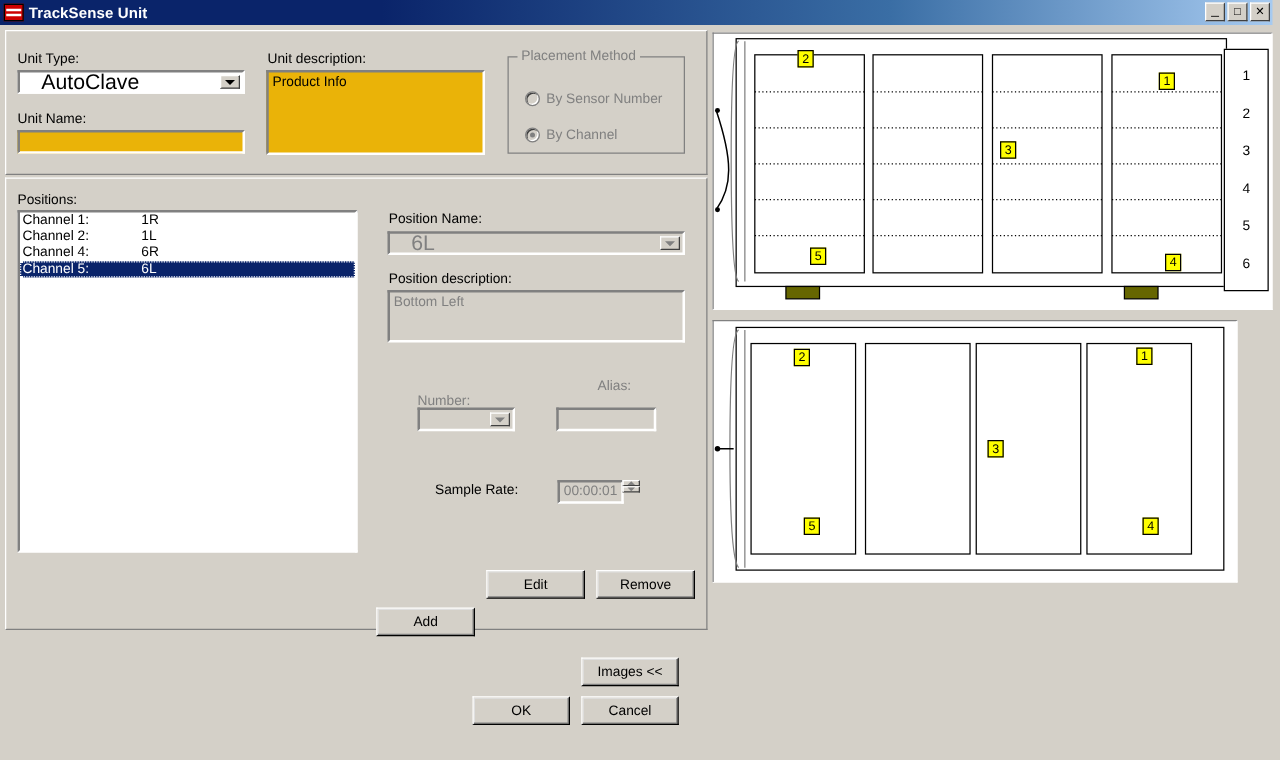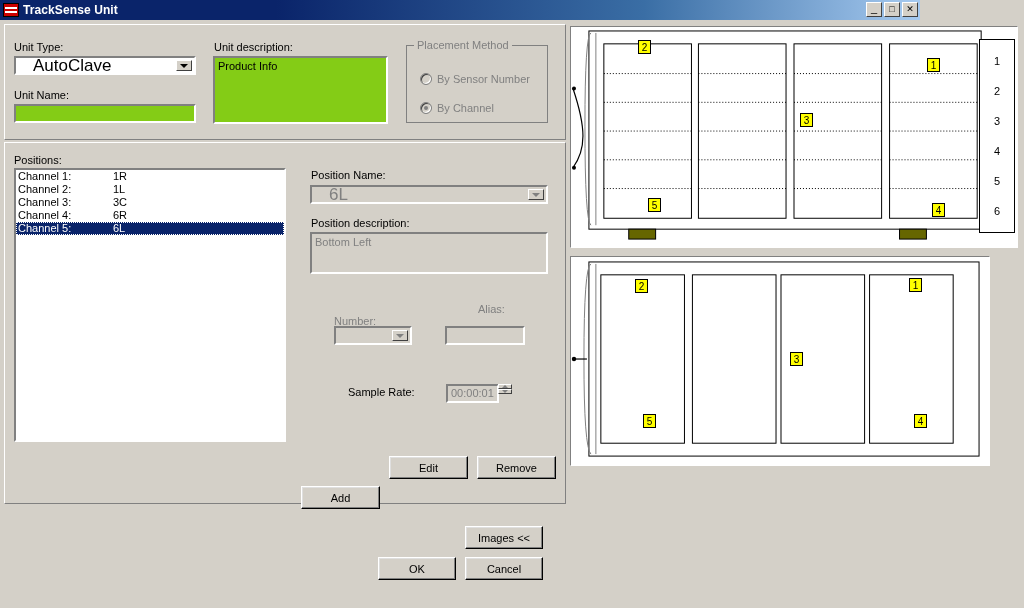--- a/index.html
+++ b/index.html
@@ -16,21 +16,21 @@
     background: #d4d0c8;
     overflow: hidden;
     font-size: 11px;
     color: #000;
   }
 
   
   #titlebar {
     position: absolute;
     left: 0; top: 0;
-    width: 920px; height: 20px;
+    width: 1018px; height: 20px;
     background: linear-gradient(to right, #0a246a 0%, #0a246a 30%, #3a6ea5 70%, #a6caf0 100%);
     display: flex;
     align-items: center;
   }
   #titlebar .tb-icon {
     width: 16px; height: 14px;
     margin-left: 3px; margin-right: 4px;
     background: #cc0000;
     border: 1px solid #000;
     box-sizing: border-box;
@@ -156,21 +156,21 @@
     width: 0; height: 0;
     border-left: 4px solid transparent;
     border-right: 4px solid transparent;
     border-top: 4px solid #000;
   }
   .combo.disabled .arrow-dn { border-top-color: #808080; }
 
   
   .tinput {
     position: absolute;
-    background: #84cc16;
+    background: #eab308;
     border: 2px solid;
     border-color: #808080 #fff #fff #808080;
     box-sizing: border-box;
     font-size: 11px;
     padding: 2px 3px;
     overflow: hidden;
     color: #000;
     line-height: 13px;
   }
   .tinput.disabled { background: #d4d0c8; color: #808080; }
@@ -402,24 +402,20 @@
   <div class="lbl" style="left:14px; top:154px;">Positions:</div>
 
   <div id="positions-list">
     <div class="lrow">
       <span class="c1">Channel 1:</span>
       <span class="c2">1R</span>
     </div>
     <div class="lrow">
       <span class="c1">Channel 2:</span>
       <span class="c2">1L</span>
-    </div>
-    <div class="lrow">
-      <span class="c1">Channel 3:</span>
-      <span class="c2">3C</span>
     </div>
     <div class="lrow">
       <span class="c1">Channel 4:</span>
       <span class="c2">6R</span>
     </div>
     <div class="lrow sel">
       <span class="c1">Channel 5:</span>
       <span class="c2">6L</span>
     </div>
   </div>

